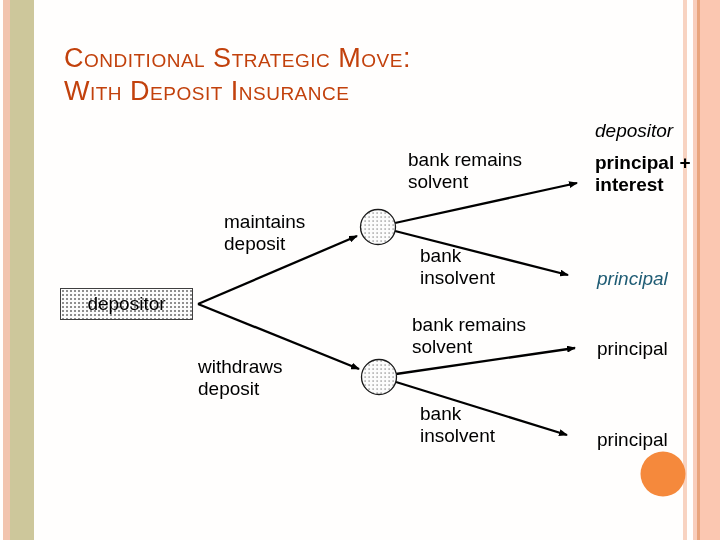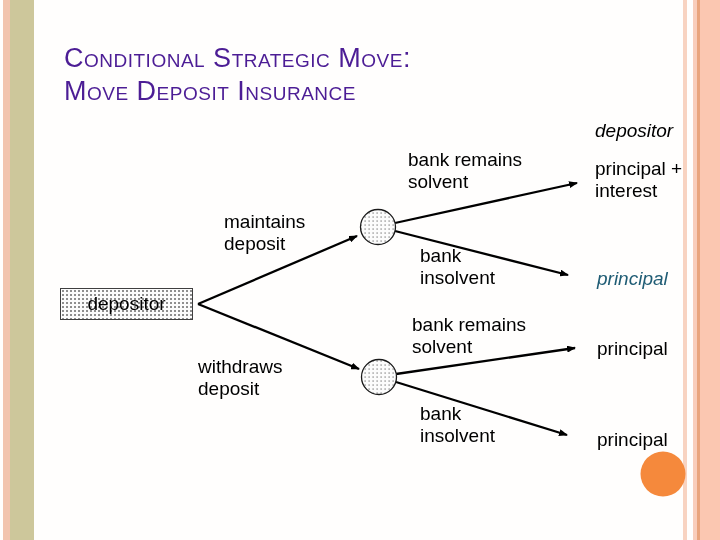--- a/index.html
+++ b/index.html
@@ -14,21 +14,21 @@
   .stripe-left-tan    { left:10px; width:24px; background:#CDC79B; }
   .stripe-right-thin  { left:683px; width:4px;  background:#F8D3C1; }
   .stripe-right-main  { left:693px; width:27px; background:#FBC7B1; }
   .stripe-right-light { left:693px; width:4px;  background:#F9CDBB; }
   .stripe-right-dark  { left:697px; width:3px;  background:#E9A47D; }
 
   .title {
     position:absolute; left:64px; top:42px;
     font-size:27px; line-height:33px;
     font-variant:small-caps; letter-spacing:0.5px;
-    color:#4c1d95;
+    color:#c2410c;
   }
 
   .label {
     position:absolute; font-size:19px; line-height:21.5px; color:#000;
   }
   .payoff-header { font-style:italic; }
   .payoff-highlight { font-style:italic; color:#1F5C74; }
 
   .root-box {
     position:absolute; left:60px; top:288px; width:131px; height:30px;
@@ -51,21 +51,21 @@
 
   <div class="stripe stripe-left-pink"></div>
   <div class="stripe stripe-left-tan"></div>
   <div class="stripe stripe-right-thin"></div>
   <div class="stripe stripe-right-main"></div>
   <div class="stripe stripe-right-light"></div>
   <div class="stripe stripe-right-dark"></div>
 
   <div class="title">
     <div>Conditional Strategic Move:</div>
-    <div>Move Deposit Insurance</div>
+    <div>With Deposit Insurance</div>
   </div>
 
   <svg class="tree-svg" width="720" height="540" viewBox="0 0 720 540">
     <defs>
       <marker id="arrow" markerWidth="9" markerHeight="7" refX="8" refY="3.5" orient="auto" markerUnits="userSpaceOnUse">
         <path d="M0,0 L9,3.5 L0,7 Z" fill="#000"></path>
       </marker>
       <pattern id="stipple" width="4" height="4" patternUnits="userSpaceOnUse">
         <rect width="4" height="4" fill="#FCFCFC"></rect>
         <circle cx="1.1" cy="1.1" r="0.8" fill="#8F8F8F"></circle>
@@ -92,18 +92,18 @@
 
   <div class="label" style="left:224px; top:211px; width:110px;">maintains deposit</div>
   <div class="label" style="left:198px; top:356px; width:110px;">withdraws deposit</div>
 
   <div class="label" style="left:408px; top:149px; width:145px;">bank remains solvent</div>
   <div class="label" style="left:420px; top:245px; width:100px;">bank insolvent</div>
   <div class="label" style="left:412px; top:314px; width:145px;">bank remains solvent</div>
   <div class="label" style="left:420px; top:403px; width:100px;">bank insolvent</div>
 
   <div class="label payoff-header" style="left:595px; top:120px;">depositor</div>
-  <div class="label" style="left:595px; top:158px; width:115px;">principal + interest</div>
+  <div class="label" style="left:595px; top:152px; width:115px;font-weight:bold;">principal + interest</div>
   <div class="label payoff-highlight" style="left:597px; top:268px;">principal</div>
   <div class="label" style="left:597px; top:338px;">principal</div>
   <div class="label" style="left:597px; top:429px;">principal</div>
 
 </div>
 
 </body></html>

